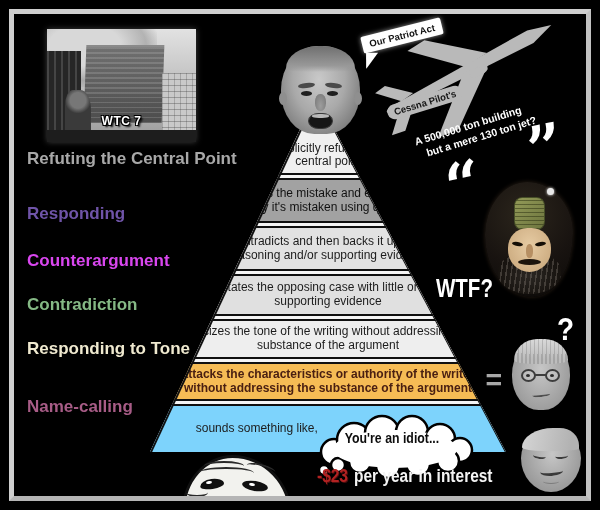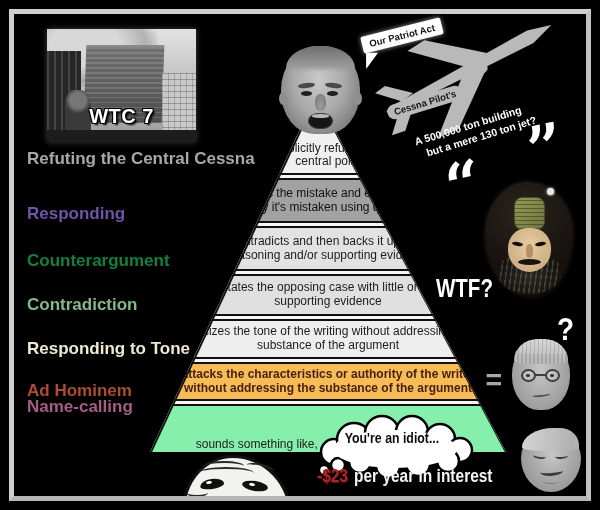--- a/index.html
+++ b/index.html
@@ -29,21 +29,21 @@
     border-top:2px solid #8a8a8a; }
   #wtc .bldg-left { left:0; top:22px; width:34px; height:91px; background:#262626;
     background-image:repeating-linear-gradient(90deg, rgba(210,210,210,.18) 0 2px, transparent 2px 7px); }
   #wtc .bldg-right { right:0; top:44px; width:34px; height:69px; background:#c9c9c9;
     background-image:repeating-linear-gradient(180deg, rgba(60,60,60,.35) 0 1.5px, transparent 1.5px 6px),
       repeating-linear-gradient(90deg, rgba(60,60,60,.25) 0 1.5px, transparent 1.5px 6px); }
   #wtc .street { left:0; bottom:0; width:100%; height:12px; background:#1d1d1d; }
   #wtc .debris { left:18px; bottom:0; width:26px; height:52px; background:#3a3a3a;
     border-radius:30% 40% 0 0; background-image:radial-gradient(circle at 50% 20%, #777 0 18%, transparent 30%); }
   #wtc-label { left:0; right:0; bottom:14px; text-align:center; color:#fff;
-    font-weight:bold; font-size:20px; letter-spacing:.5px;
+    font-weight:bold; font-size:12px; letter-spacing:.5px;
     text-shadow:-1px -1px 0 #000, 1px -1px 0 #000, -1px 1px 0 #000, 1px 1px 0 #000, 2px 2px 2px #000; }
 
   
   .h-label { left:27px; font-weight:bold; font-size:17px; white-space:nowrap; z-index:3; }
   #hl-0 { top:149px; } #hl-1 { top:204px; } #hl-2 { top:251px; }
   #hl-3 { top:295px; } #hl-4 { top:339px; } #hl-5 { top:381px; } #hl-6 { top:397px; }
 
   
   #pyramid { left:150px; top:95px; width:356px; height:357px; z-index:5;
     background:#f5f5f5;
@@ -213,26 +213,25 @@
   <div id="wtc" class="abs">
     <div class="abs smoke"></div>
     <div class="abs tower"></div>
     <div class="abs bldg-left"></div>
     <div class="abs bldg-right"></div>
     <div class="abs debris"></div>
     <div class="abs street"></div>
     <div id="wtc-label" class="abs">WTC 7</div>
   </div>
 
-  <div id="hl-0" class="abs h-label" style="color: rgb(168, 168, 168);">Refuting the Central Cessna</div>
+  <div id="hl-0" class="abs h-label" style="color: rgb(168, 168, 168);">Refuting the Central Point</div>
   <div id="hl-1" class="abs h-label" style="color: rgb(111, 84, 168);">Responding</div>
-  <div id="hl-2" class="abs h-label" style="color: #15803d;">Counterargument</div>
+  <div id="hl-2" class="abs h-label" style="color: #d946ef;">Counterargument</div>
   <div id="hl-4" class="abs h-label" style="color: rgb(239, 233, 207);">Responding to Tone</div>
   <div id="hl-3" class="abs h-label" style="color: rgb(133, 185, 133);">Contradiction</div>
-  <div id="hl-5" class="abs h-label" style="color: rgb(173, 76, 51);">Ad Hominem</div>
   <div id="hl-6" class="abs h-label" style="color: rgb(167, 92, 134);">Name-calling</div>
 
   <div id="pyramid" class="abs">
     <div id="lv-0" class="level" style="background: rgb(240, 240, 240); color: rgb(28, 28, 28);">
         <span class="txt">explicitly refutes the central point</span>
       </div>
     <div id="lv-1" class="level" style="background: rgb(162, 162, 162); color: rgb(17, 17, 17);">
         <span class="txt">finds the mistake and explains why it's mistaken using quotes</span>
       </div>
     <div id="lv-2" class="level" style="background: rgb(226, 226, 226); color: rgb(28, 28, 28);">
@@ -240,21 +239,21 @@
       </div>
     <div id="lv-3" class="level" style="background: rgb(224, 224, 224); color: rgb(28, 28, 28);">
         <span class="txt">states the opposing case with little or no supporting evidence</span>
       </div>
     <div id="lv-4" class="level" style="background: rgb(238, 238, 238); color: rgb(28, 28, 28);">
         <span class="txt">criticizes the tone of the writing without addressing the substance of the argument</span>
       </div>
     <div id="lv-5" class="level" style="background: rgb(246, 188, 85); color: rgb(74, 32, 18);">
         <span class="txt">attacks the characteristics or authority of the writer without addressing the substance of the argument</span>
       </div>
-    <div id="lv-6" class="level" style="background: #86efac; color: rgb(28, 28, 28); align-items: flex-end;">
+    <div id="lv-6" class="level" style="background: #7dd3fc; color: rgb(28, 28, 28);">
         <span class="txt">sounds something like,</span>
       </div>
     <div id="slant-left" class="slant"></div>
     <div id="slant-right" class="slant"></div>
   </div>
 
   <div id="bush" class="abs">
     <div class="abs head"></div>
     <div class="abs hair"></div>
     <div class="abs brow l"></div>

